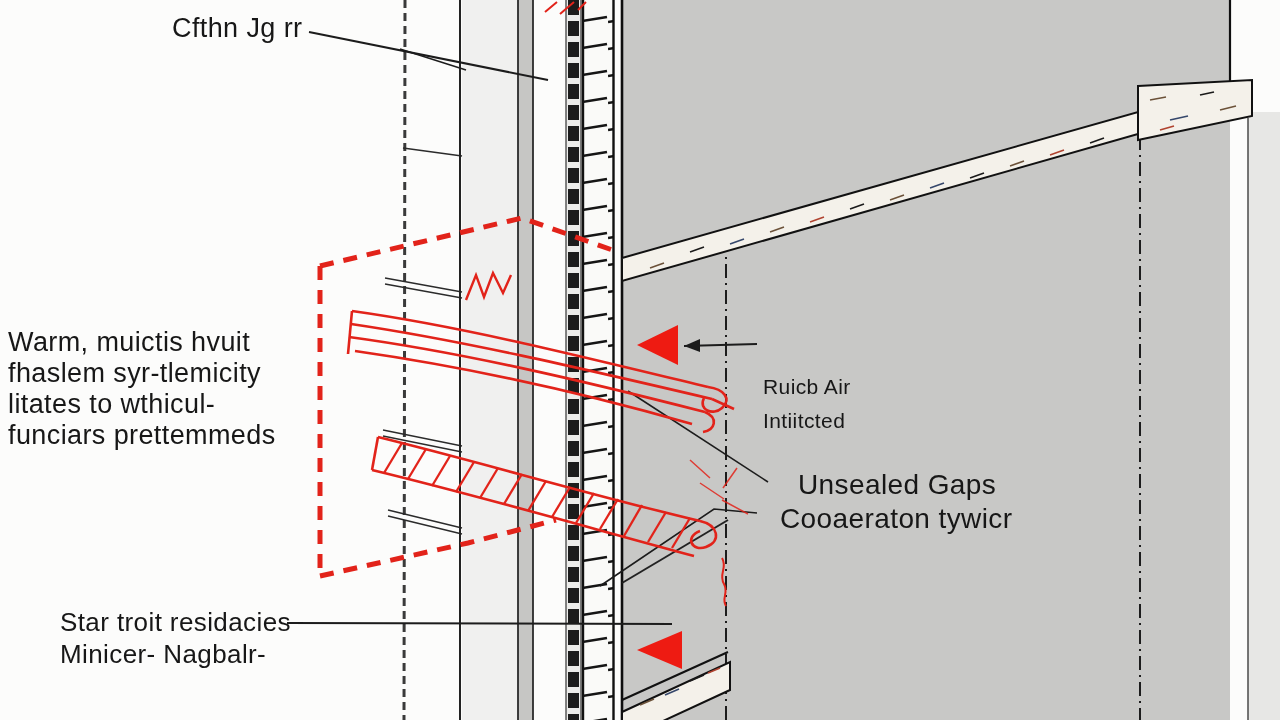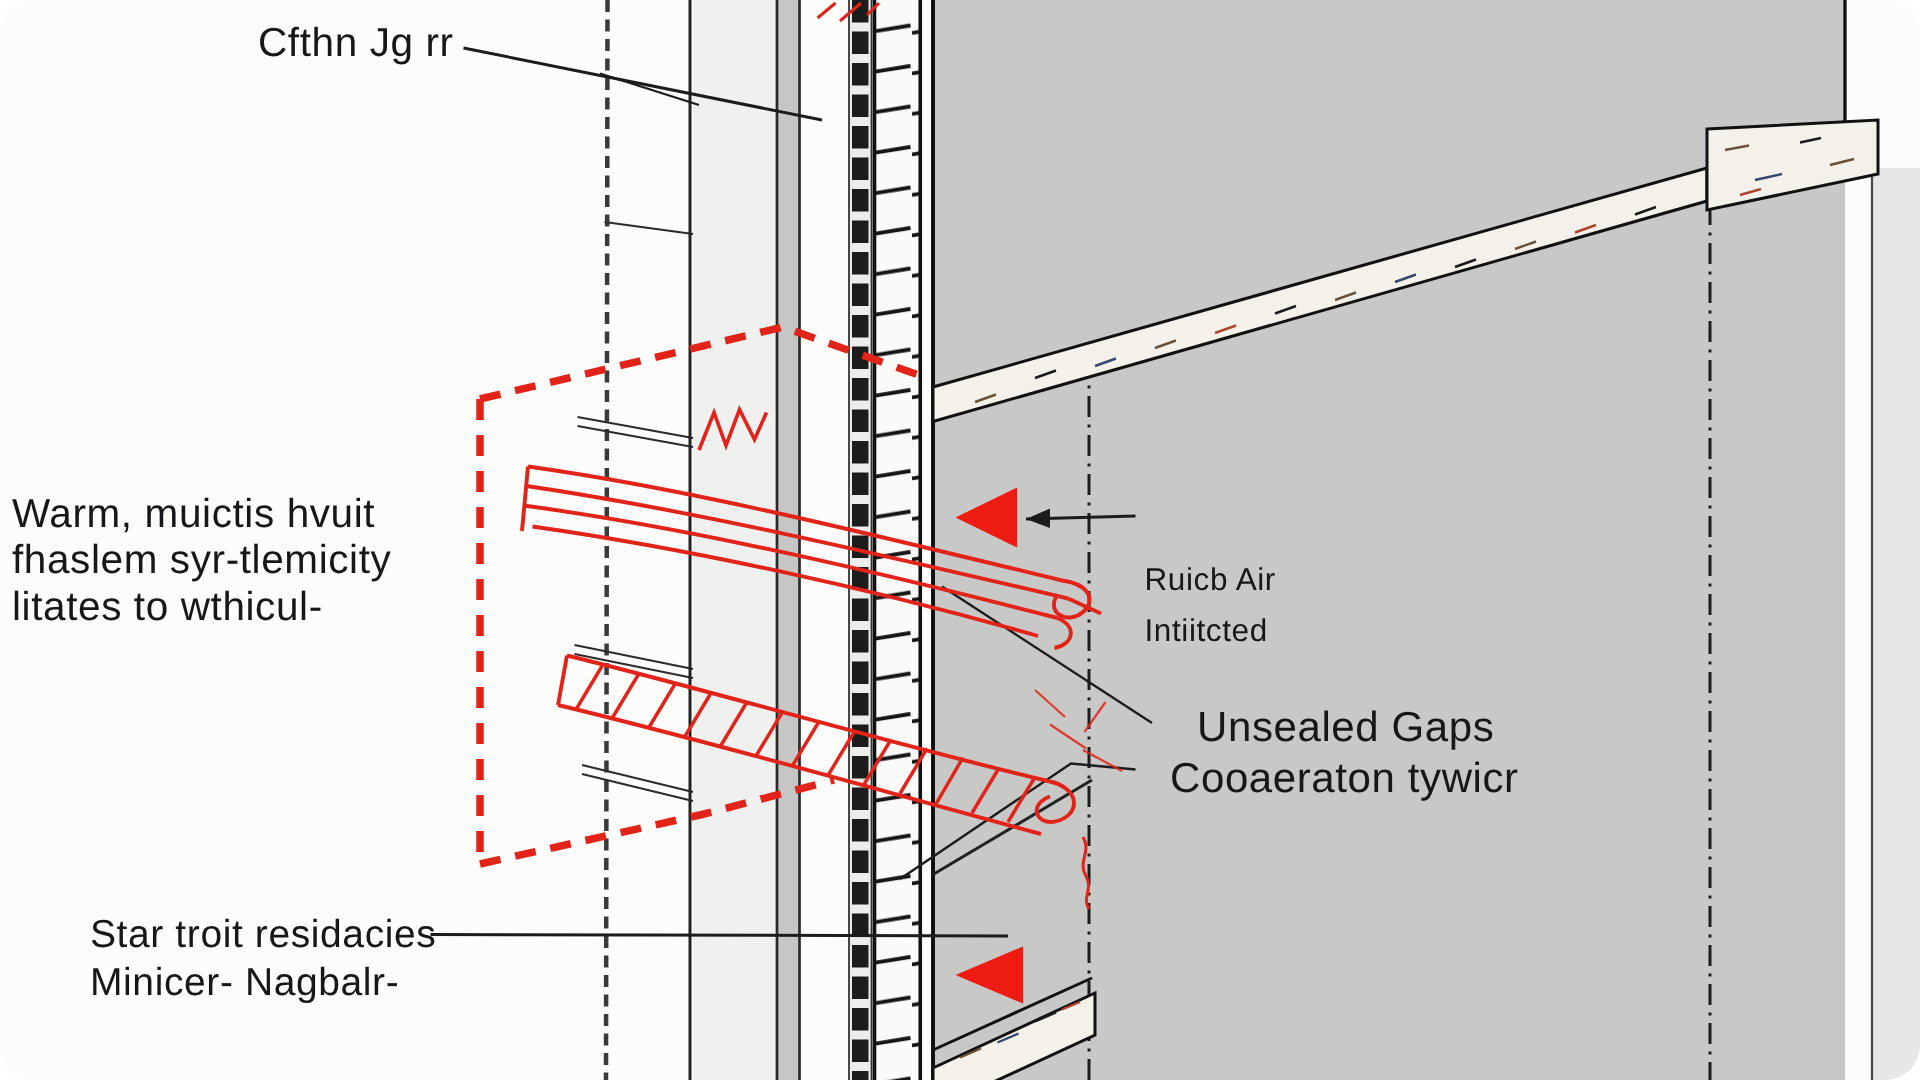--- a/index.html
+++ b/index.html
@@ -1,21 +1,20 @@
 <!DOCTYPE html>
 <html><head>
 <meta charset="utf-8">
 <style>
   html,body{margin:0;padding:0;background:#ffffff;}
   .stage{
     position:relative;width:1280px;height:720px;overflow:hidden;
     background:#fcfcfb;
     font-family:"Liberation Sans", sans-serif;
     color:var(--ink,#171717);
-    border-radius:23px;
   }
   .stage svg{position:absolute;left:0;top:0;z-index:0;}
   .lbl{position:absolute;z-index:2;white-space:nowrap;letter-spacing:.4px;line-height:31px;}
   .lbl div{white-space:nowrap;}
   .lbl-top{left:172px;top:13px;font-size:27px;}
   .lbl-left{left:8px;top:311px;font-size:27px;margin-top:16px;}
   .lbl-air{left:763px;top:334px;font-size:21px;line-height:34px;margin-top:36px;}
   .lbl-unsealed{left:780px;top:468px;font-size:28px;line-height:34px;}
   .lbl-unsealed .indent{margin-left:18px;}
   .lbl-bottom{left:60px;top:606px;font-size:26px;line-height:32px;}
@@ -175,20 +174,21 @@
       <polygon points="682,631 682,669 637,650"></polygon>
     </g>
   </svg>
 
   <div class="lbl lbl-top">Cfthn Jg rr</div>
 
   <div class="lbl lbl-left">
     <div>Warm, muictis hvuit</div>
     <div>fhaslem syr-tlemicity</div>
     <div>litates to wthicul-</div>
+    <div>funciars prettemmeds</div>
   </div>
 
   <div class="lbl lbl-air">
     <div>Ruicb Air</div>
     <div>Intiitcted</div>
   </div>
 
   <div class="lbl lbl-unsealed">
     <div class="indent">Unsealed Gaps</div>
     <div>Cooaeraton tywicr</div>

